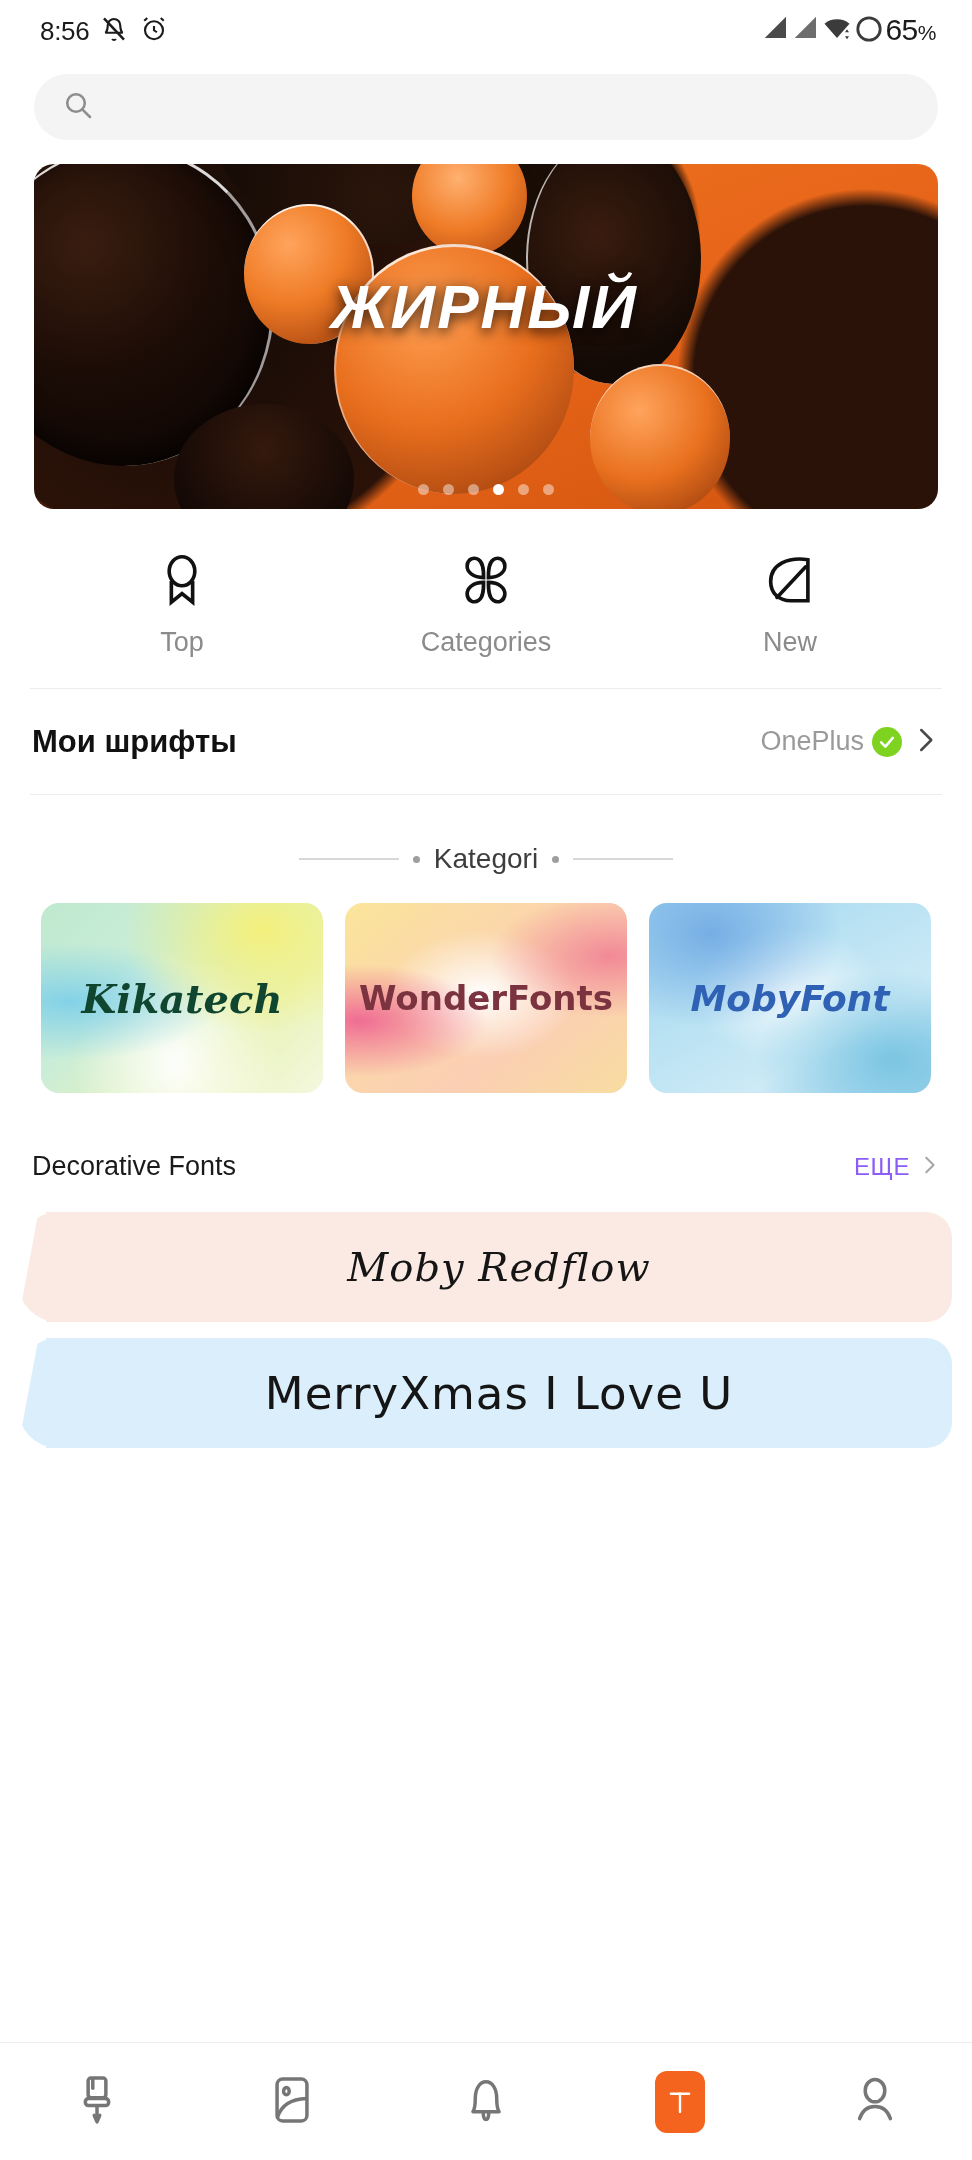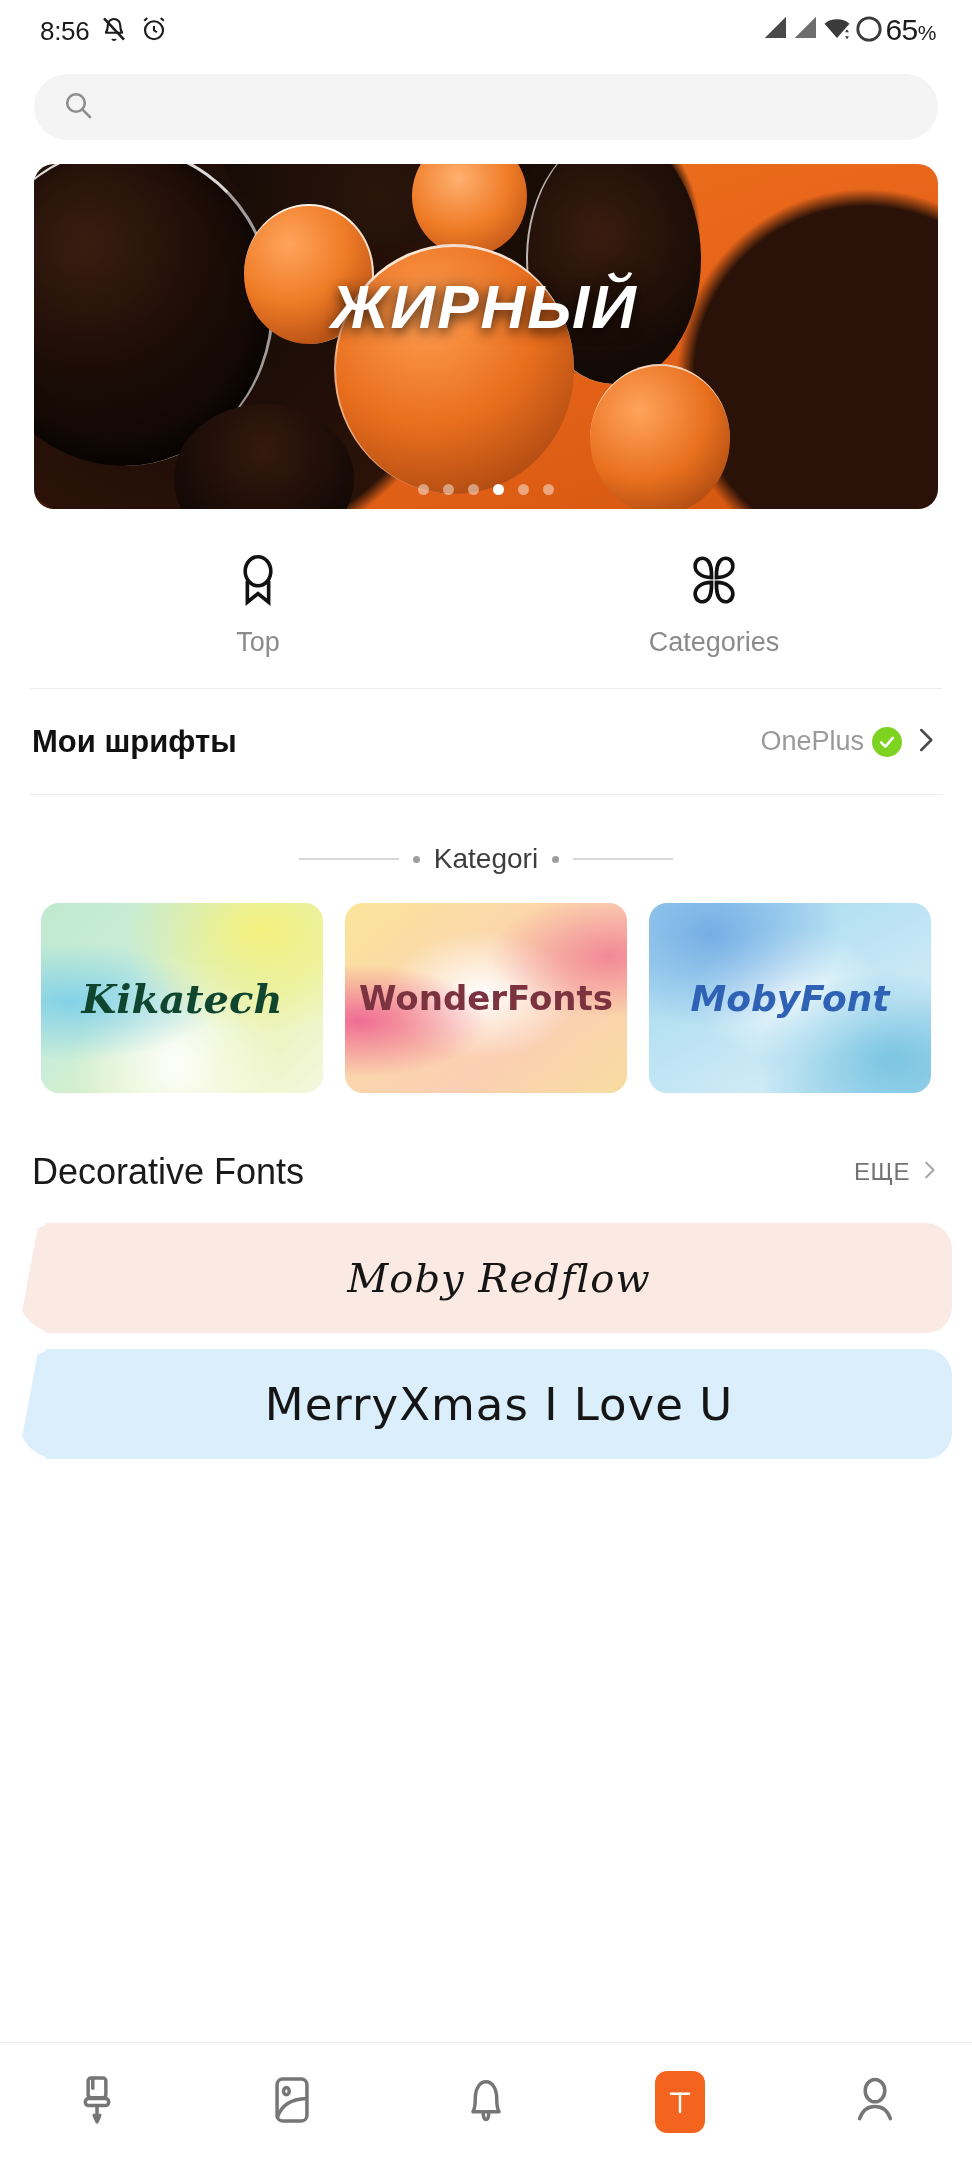--- a/index.html
+++ b/index.html
@@ -314,31 +314,31 @@
 
   
   .sec-head {
     display: flex;
     align-items: center;
     justify-content: space-between;
     padding: 58px 32px 0 32px;
     flex: 0 0 auto;
   }
   .sec-title {
-    font-size: 36px;
+    font-size: 27px;
     color: #1a1a1a;
   }
   .sec-more {
     display: flex;
     align-items: center;
     gap: 8px;
   }
   .sec-more-text {
     font-size: 24px;
-    color: #737373;
+    color: #8b5cf6;
     letter-spacing: .5px;
   }
 
   .font-list {
     padding: 30px 0 0 0;
     display: flex;
     flex-direction: column;
     gap: 16px;
     flex: 0 0 auto;
   }
@@ -518,20 +518,29 @@
         <svg width="58" height="58" viewBox="0 0 24 24" fill="none" stroke="#111" stroke-width="1.5">
           <path d="M11 11 C11 8.4 11 5 9 3.6 C7 2.2 4.4 3.4 4.2 6 C4 8.6 6.6 11 11 11 Z"></path>
           <path d="M13 11 C13 8.4 13 5 15 3.6 C17 2.2 19.6 3.4 19.8 6 C20 8.6 17.4 11 13 11 Z"></path>
           <path d="M11 13 C11 15.6 11 19 9 20.4 C7 21.8 4.4 20.6 4.2 18 C4 15.4 6.6 13 11 13 Z"></path>
           <path d="M13 13 C13 15.6 13 19 15 20.4 C17 21.8 19.6 20.6 19.8 18 C20 15.4 17.4 13 13 13 Z"></path>
         </svg>
       </span>
       <span class="quick-label">Categories</span>
     </div>
 
+    <div class="quick-item">
+      <span class="quick-icon">
+        <svg width="58" height="58" viewBox="0 0 24 24" fill="none" stroke="#111" stroke-width="1.5">
+          <path d="M19.4 3.6 C11.5 2.4 4 5.4 4 12.6 C4 17.4 7.4 20.6 12.4 20.6 L19.4 20.6 Z" transform="rotate(0 12 12)"></path>
+          <line x1="6.6" y1="19.2" x2="18.4" y2="6.6" stroke-linecap="round"></line>
+        </svg>
+      </span>
+      <span class="quick-label">New</span>
+    </div>
 
   </div>
 
   <div class="divider"></div>
 
   <div class="myfonts-row">
     <span class="myfonts-title">Мои шрифты</span>
     <div class="myfonts-right">
       <span class="myfonts-brand">OnePlus</span>
       <span class="verified">

